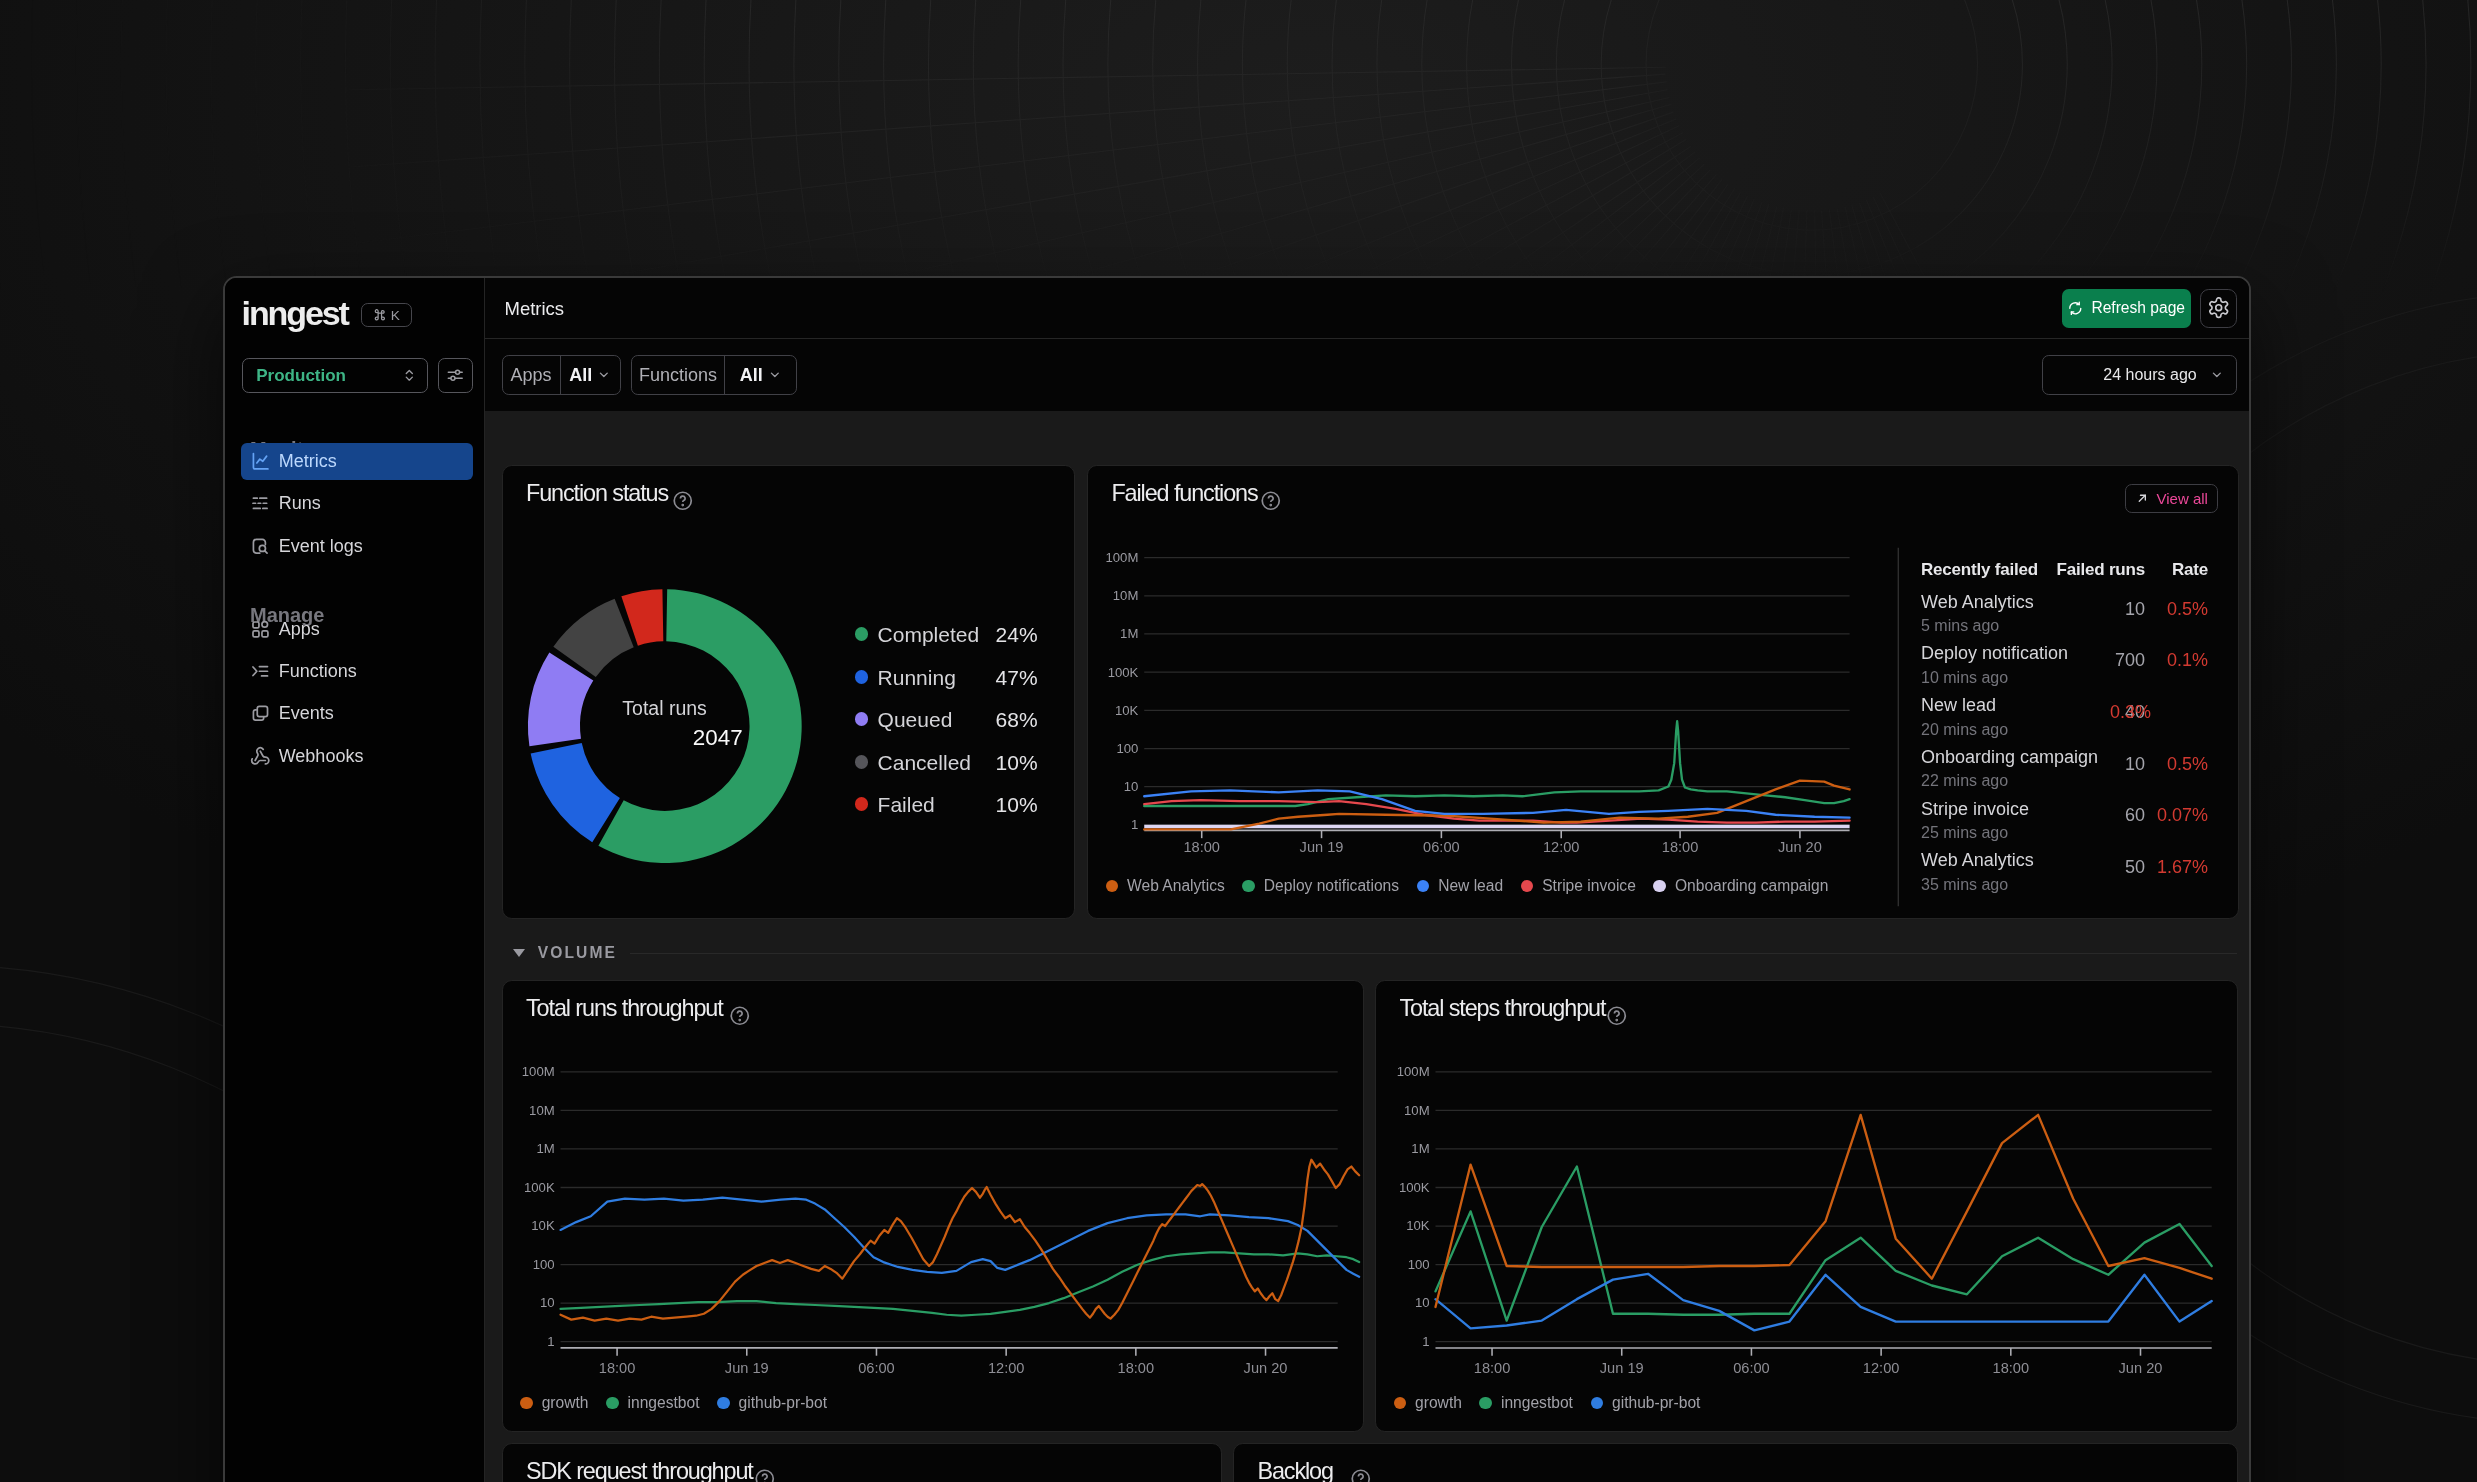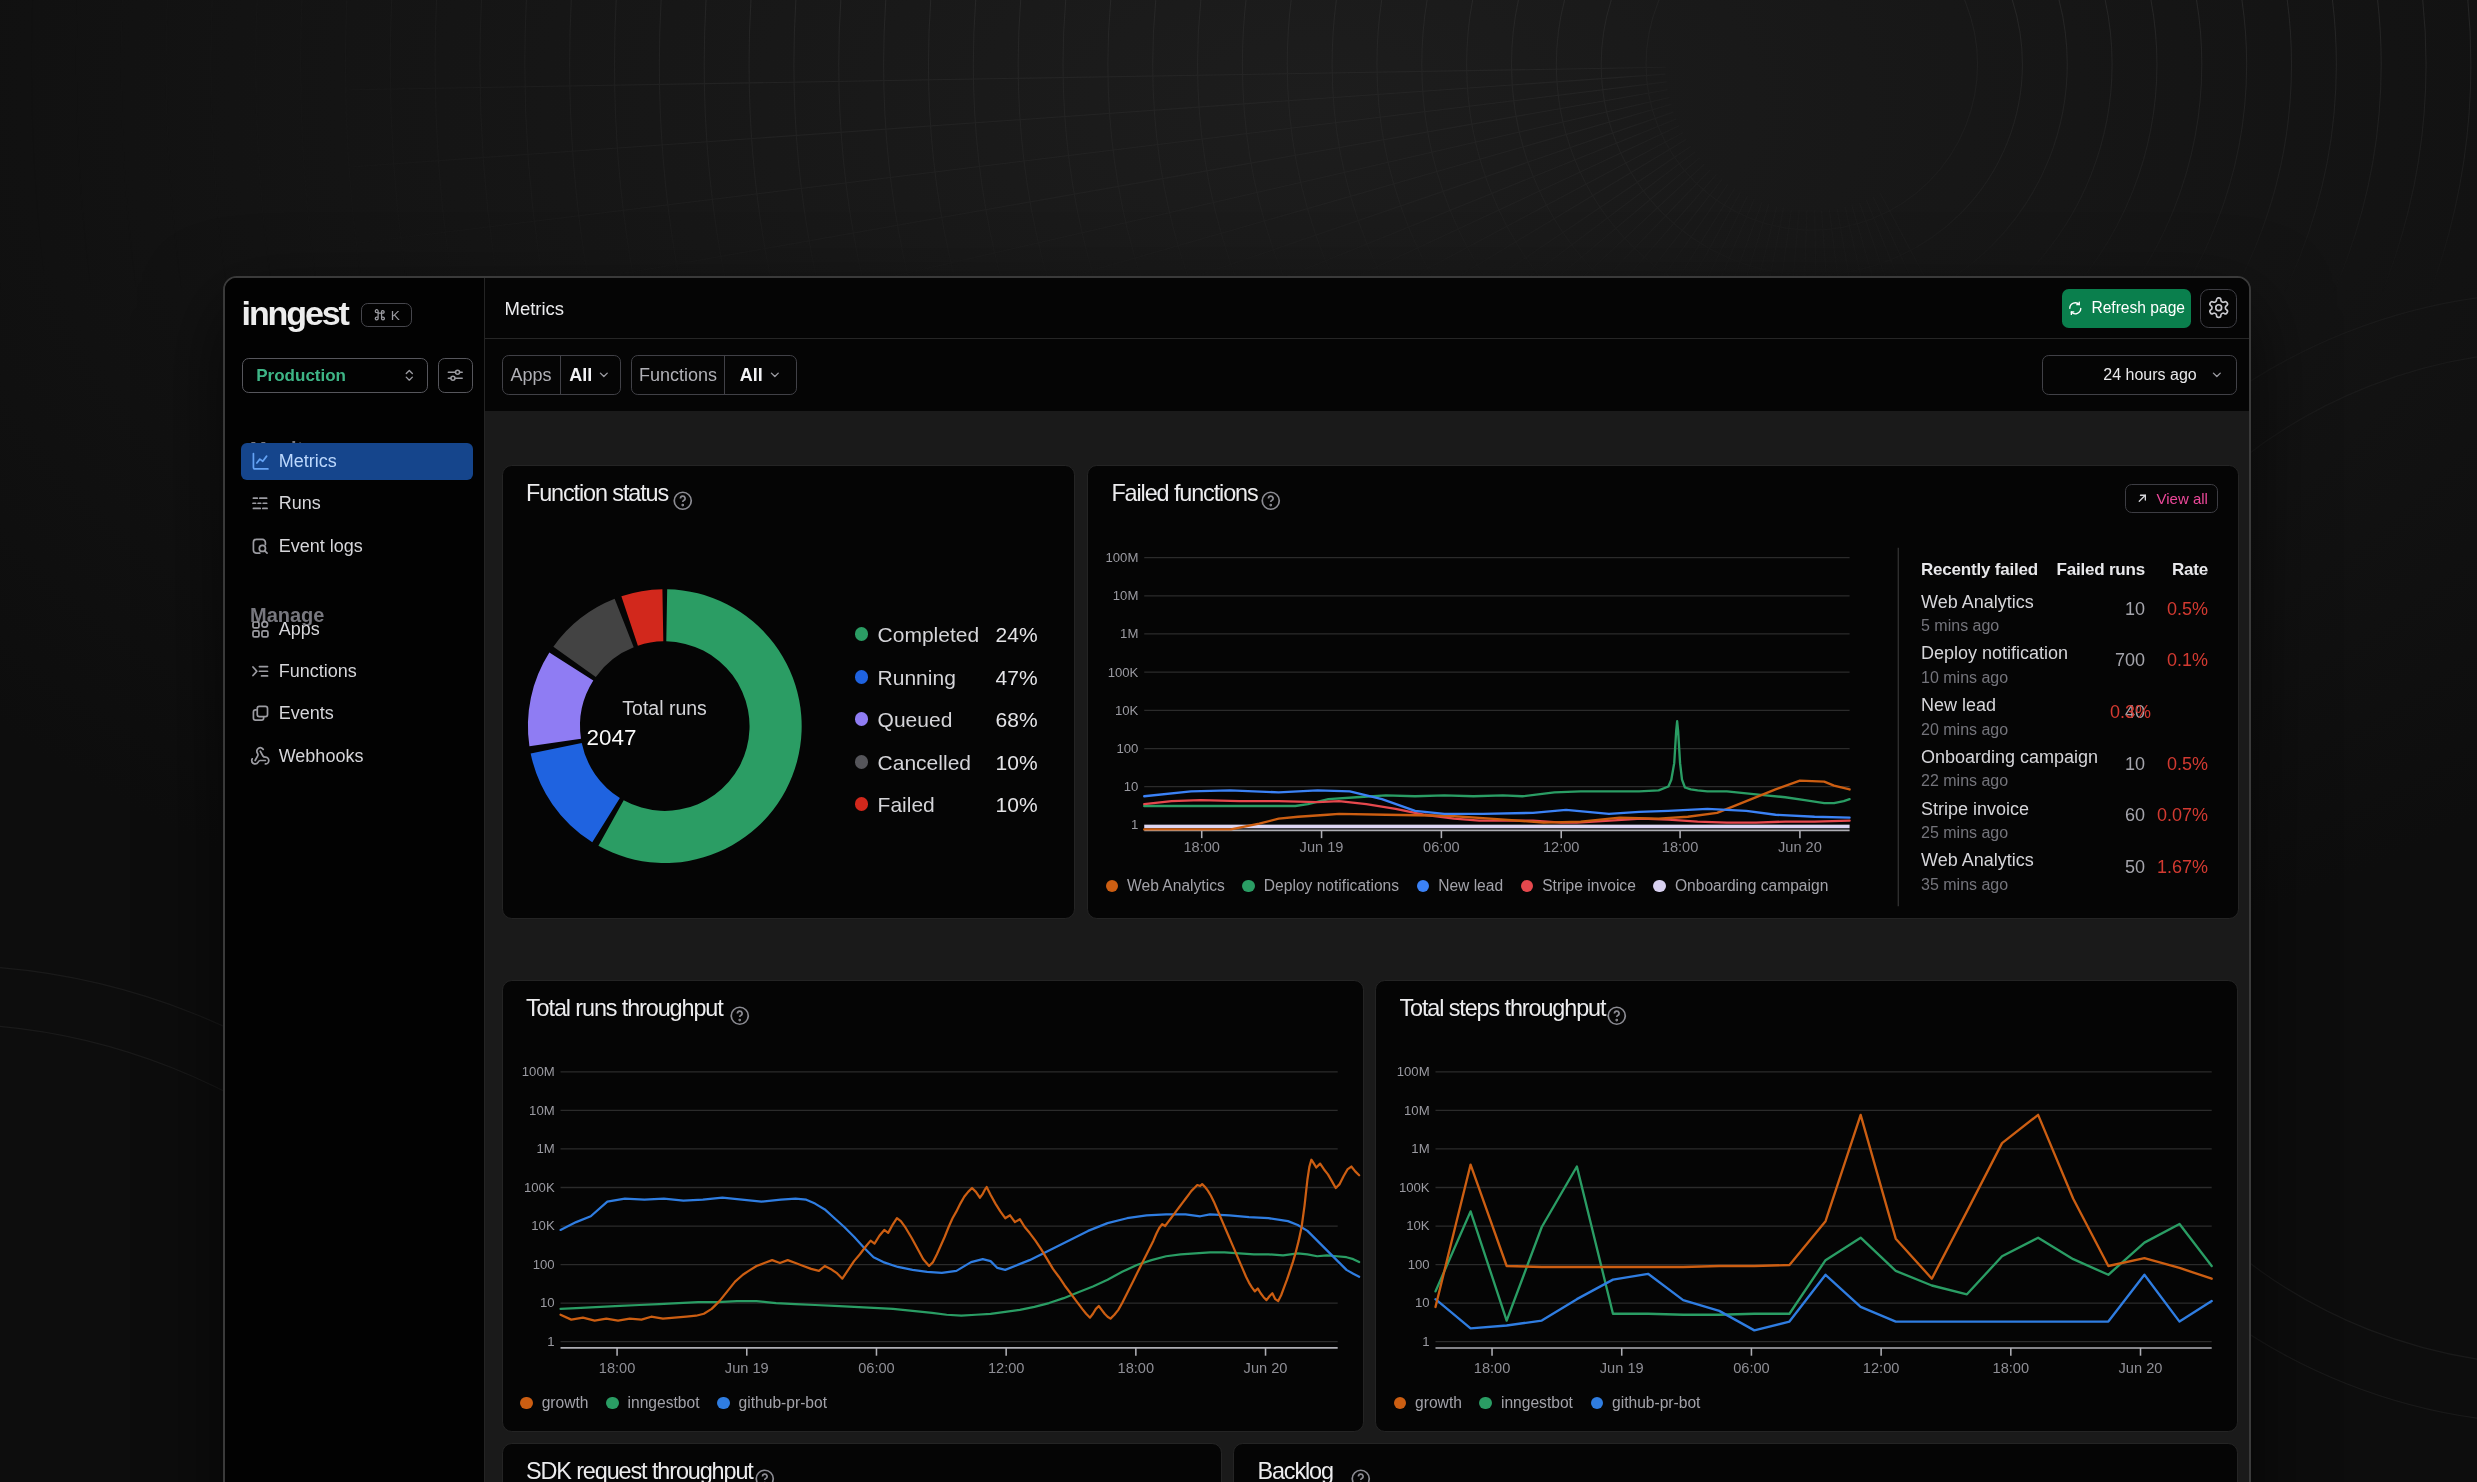--- a/index.html
+++ b/index.html
@@ -286,21 +286,21 @@
             <circle cx="12" cy="16.8" r="0.6" fill="#8b8b92"></circle>
           </svg>
         <svg class="abs" style="left:0;top:0" width="573" height="454" viewBox="0 0 588 466">
             <path d="M168.45,126.52 A140.5,140.5 0 1 1 97.88,389.88 L123.82,343.09 A87,87 0 1 0 167.52,180.01 Z" fill="#2b9d64"></path>
             <path d="M91.55,386.15 A140.5,140.5 0 0 1 28.32,295.01 L80.75,284.35 A87,87 0 0 0 119.90,340.78 Z" fill="#1f63e0"></path>
             <path d="M27.04,287.77 A140.5,140.5 0 0 1 47.50,191.51 L92.62,220.25 A87,87 0 0 0 79.96,279.86 Z" fill="#8f7cf3"></path>
             <path d="M51.62,185.41 A140.5,140.5 0 0 1 114.51,136.28 L134.11,186.05 A87,87 0 0 0 95.17,216.48 Z" fill="#434343"></path>
             <path d="M121.42,133.76 A140.5,140.5 0 0 1 163.55,126.52 L164.48,180.01 A87,87 0 0 0 138.39,184.50 Z" fill="#d2281c"></path>
           </svg>
         <div class="abs" style="left:84px;top:231px;width:156px;text-align:center;font-size:19.5px;color:#d4d4d8;">Total runs</div>
-        <div class="abs" style="left:84px;top:259px;width:156px;text-align:left;font-size:22.4px;font-weight:500;color:#fafafa;">2047</div>
+        <div class="abs" style="left:84px;top:259px;width:156px;text-align:right;font-size:22.4px;font-weight:500;color:#fafafa;">2047</div>
         <div class="abs" style="left:352px;top:161px;width:13.7px;height:13.7px;border-radius:50%;background:#2b9d64"></div>
 <div class="abs lglab" style="left:375px;top:157px">Completed</div>
 <div class="abs lgval" style="left:437px;top:157px;width:98px;text-align:right">24%</div>
           <div class="abs" style="left:352px;top:204px;width:13.7px;height:13.7px;border-radius:50%;background:#1f63e0"></div>
 <div class="abs lglab" style="left:375px;top:200px">Running</div>
 <div class="abs lgval" style="left:437px;top:200px;width:98px;text-align:right">47%</div>
           <div class="abs" style="left:352px;top:246px;width:13.7px;height:13.7px;border-radius:50%;background:#8f7cf3"></div>
 <div class="abs lglab" style="left:375px;top:242px">Queued</div>
 <div class="abs lgval" style="left:437px;top:242px;width:98px;text-align:right">68%</div>
           <div class="abs" style="left:352px;top:289px;width:13.7px;height:13.7px;border-radius:50%;background:#55555a"></div>
@@ -386,20 +386,25 @@
           <div class="abs tr" style="left:1022px;top:288px;width:98px;text-align:right">0.5%</div>
           <div class="abs tn" style="left:833px;top:333px">Stripe invoice</div>
           <div class="abs ta" style="left:833px;top:358px">25 mins ago</div>
           <div class="abs tv" style="left:911px;top:339px;width:146px;text-align:right">60</div>
           <div class="abs tr" style="left:1022px;top:339px;width:98px;text-align:right">0.07%</div>
           <div class="abs tn" style="left:833px;top:384px">Web Analytics</div>
           <div class="abs ta" style="left:833px;top:410px">35 mins ago</div>
           <div class="abs tv" style="left:911px;top:391px;width:146px;text-align:right">50</div>
           <div class="abs tr" style="left:1022px;top:391px;width:98px;text-align:right">1.67%</div>
       </div>
+      <div class="sechead" style="left:28px;top:533px;right:11.7px;">
+          <div class="tri"></div>
+          <span>VOLUME</span>
+          <div class="rule"></div>
+        </div>
       <div class="card" style="left:16.6px;top:569px;width:862px;height:452px;">
         <div class="ctitle">Total runs throughput</div>
         <svg class="abs" style="left:226px;top:24.4px" width="21.5" height="21.5" viewBox="0 0 24 24" fill="none" stroke="#8b8b92" stroke-width="1.9">
             <circle cx="12" cy="12" r="9.5"></circle>
             <path d="M9.4 9.4a2.6 2.6 0 1 1 3.6 2.4c-.8.34-1 .9-1 1.7"></path>
             <circle cx="12" cy="16.8" r="0.6" fill="#8b8b92"></circle>
           </svg>
         <svg class="abs" style="left:0;top:0" width="862" height="452" viewBox="0 0 884 463">
 <line x1="59" y1="93.0" x2="856" y2="93.0" stroke="#2b2b2b" stroke-width="1.3"></line>
             <text x="53" y="97.5" text-anchor="end" class="ax">100M</text>

